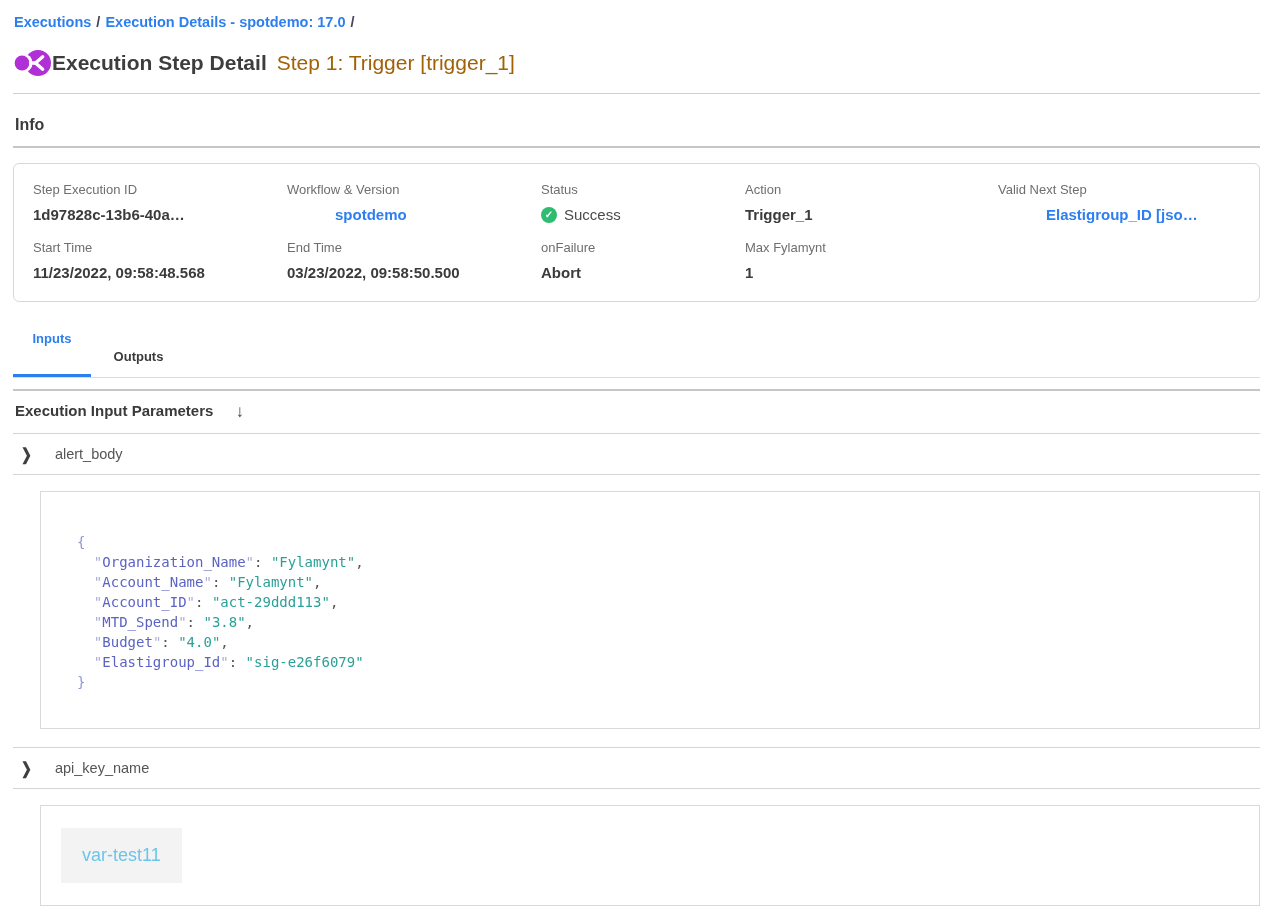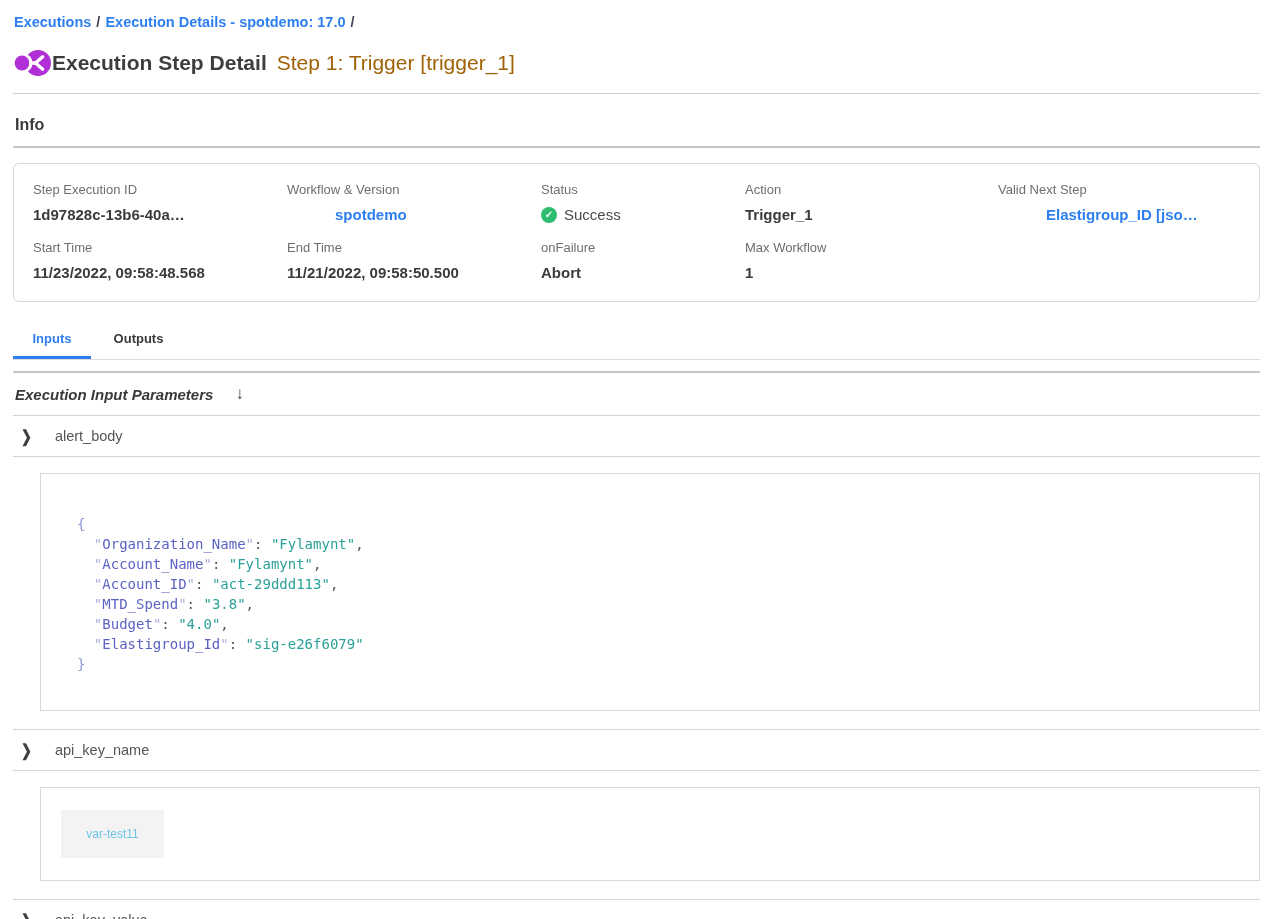--- a/index.html
+++ b/index.html
@@ -49,25 +49,25 @@
     font-size: 10px; font-weight: 700; line-height: 1;
   }
 
   
   .tabs { display: flex; margin-top: 23px; border-bottom: 1px solid #dcdcdc; }
   .tab {
     font-size: 13px; padding: 6px 0 10px 0; margin-right: 0;
     cursor: pointer; text-align: center; font-weight: 600;
   }
   .tab.active { color: #2d7ff0; width: 78px; border-bottom: 3px solid #2d7ff0; }
-  .tab.inactive { color: #3a3a3a; width: 95px; border-bottom: 3px solid transparent; }
+  .tab.inactive { color: #3a3a3a; width: 95px; border-bottom: 3px solid transparent; margin-top: 18px; }
   .tabs-gap { height: 11px; }
 
   
-  .param-heading-row { display: flex; align-items: center; gap: 22px; padding: 11px 0 11px 2px; font-style: italic; }
+  .param-heading-row { display: flex; align-items: flex-start; gap: 22px; padding: 11px 0 11px 2px; }
   .param-heading { font-size: 15px; font-weight: 700; color: #3a3a3a; }
   .down-arrow-icon { font-size: 17px; font-weight: 700; color: #3f3f3f; cursor: pointer; }
   .section-row { display: flex; align-items: center; gap: 23px; padding: 12px 0 12px 8px; cursor: pointer; }
   .chevron-icon { font-size: 13px; font-weight: 700; color: #3f3f3f; transform: scaleY(1.25); }
   .section-name { font-size: 14.5px; color: #555555; }
   .rowline { border: none; border-top: 1px solid #d4d4d4; }
 
   
   .content-card {
     margin: 16px 0 18px 27px;
@@ -85,24 +85,23 @@
   .tok-key { color: #5b63c4; }
   .tok-punc { color: #545454; }
   .tok-str { color: #2aa198; }
 
   
   .chip-card { padding: 22px 20px 22px 20px; }
   .chip {
     display: inline-block;
     background: #f3f3f3;
     color: #6cc5e8;
-    font-size: 12px;
+    font-size: 18px;
     padding: 17px 21px;
     min-width: 103px;
-    text-align: center;
   }
 </style>
 </head>
 <body>
 
 <div class="page">
 
   <div class="breadcrumb">
     <a>Executions</a><span class="crumb-sep">/</span><a>Execution Details - spotdemo: 17.0</a><span class="crumb-sep">/</span>
   </div>
@@ -151,28 +150,28 @@
     <div class="cell">
       <div class="cell-label">Valid Next Step</div>
       <div class="cell-value link"><a>Elastigroup_ID [jso…</a></div>
     </div>
     <div class="cell">
       <div class="cell-label">Start Time</div>
       <div class="cell-value">11/23/2022, 09:58:48.568</div>
     </div>
     <div class="cell">
       <div class="cell-label">End Time</div>
-      <div class="cell-value">11/21/2022, 09:58:50.500</div>
+      <div class="cell-value">03/23/2022, 09:58:50.500</div>
     </div>
     <div class="cell">
       <div class="cell-label">onFailure</div>
       <div class="cell-value">Abort</div>
     </div>
     <div class="cell">
-      <div class="cell-label">Max Workflow</div>
+      <div class="cell-label">Max Fylamynt</div>
       <div class="cell-value">1</div>
     </div>
     <div class="cell"></div>
   </div>
 
   <div class="tabs">
     <div class="tab active">Inputs</div>
     <div class="tab inactive">Outputs</div>
   </div>
   <div class="tabs-gap"></div>

